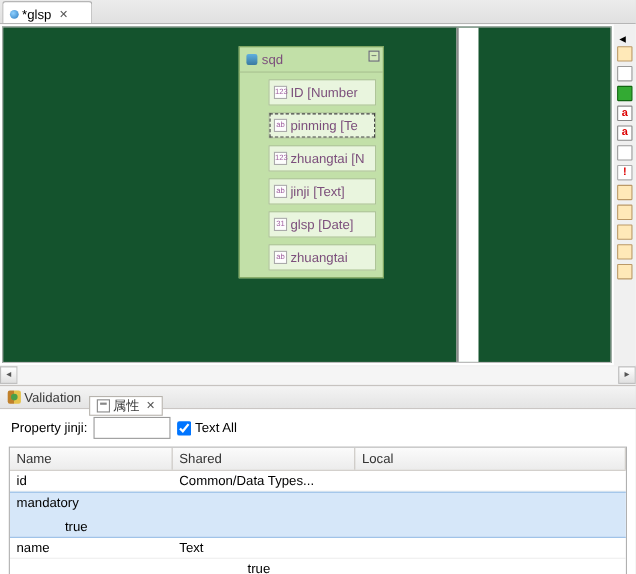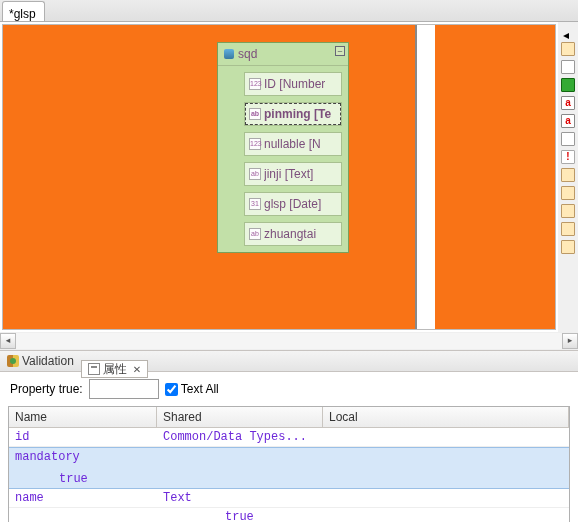--- a/index.html
+++ b/index.html
@@ -1,41 +1,41 @@
 <!DOCTYPE html>
 <html><head>
 <meta charset="utf-8">
 <style>
 * { box-sizing: border-box; margin: 0; padding: 0; font-family: "Tahoma", sans-serif; font-size: 12px; }
 html, body { width: 578px; height: 522px; overflow: hidden; background: #ececec; }
 
 
 .top-tabs { height: 22px; background: linear-gradient(#ececec, #e0e0e0); border-bottom: 1px solid #b0b0b0; display: flex; align-items: flex-end; padding-left: 2px; }
-.top-tab { height: 20px; background: #fff; border: 1px solid #b0b0b0; border-bottom: none; padding: 2px 8px 0 6px; display: flex; align-items: center; gap: 3px; border-radius: 3px 3px 0 0; flex-direction: column; }
+.top-tab { height: 20px; background: #fff; border: 1px solid #b0b0b0; border-bottom: none; padding: 2px 21px 0 6px; display: flex; align-items: center; gap: 3px; border-radius: 3px 3px 0 0; }
 .top-tab .icon-dot { width: 8px; height: 8px; border-radius: 50%; background: radial-gradient(circle at 3px 3px, #8fd0ff, #2c7bc0); }
 .top-tab .close { color: #555; margin-left: 4px; font-size: 10px; }
 
 
 .diagram-area { position: relative; height: 310px; background: #fff; display: flex; }
-.canvas-holder { flex: 1; background: #f97316; position: relative; overflow: hidden; border: 1px solid #bbb; margin: 2px; }
+.canvas-holder { flex: 1; background: #14532d; position: relative; overflow: hidden; border: 1px solid #bbb; margin: 2px; }
 .right-pad { width: 20px; background: #f0f0f0; display: flex; flex-direction: column; gap: 4px; padding-top: 6px; align-items: center; }
 .right-icon { width: 14px; height: 14px; border: 1px solid #bb9966; background: #ffe9b8; border-radius: 1px; }
 .right-icon.a { background:#fff;border-color:#888; color:#d00;font-weight:bold;font-size:10px;line-height:12px;text-align:center; }
 .right-icon.exclaim{background:#fff;border-color:#aaa;color:#d00;font-weight:bold;font-size:10px;line-height:12px;text-align:center;}
 .right-icon.greenbox{background:#3a3;border-color:#161;}
 .right-icon.cursor{background:#fff;border-color:#999;position:relative;}
 
 
 .entity { position: absolute; left: 214px; top: 17px; width: 132px; background: #c2e0a8; border: 1px solid #7aa05a; }
 .entity-header { display:flex; align-items: center; gap:4px; padding: 4px 6px; color: #7c4f7c; border-bottom: 1px solid #a8c090; position: relative;}
 .entity-header .db-icon { width:10px; height:10px; background: linear-gradient(#5fb0e0,#3a7aa0); border-radius:2px;}
 .entity-header .minimize { position:absolute; right:3px; top:3px; width:10px;height:10px;border:1px solid #667; background:#d3e8ba; font-size:8px;line-height:7px;text-align:center;color:#334;}
 .entity-body { padding: 6px; display:flex; flex-direction:column; gap:6px; }
 .entity-row { height: 24px; background: #e9f5de; border: 1px solid #a8c090; display:flex; align-items:center; padding: 0 4px; color:#7c4f7c; gap:3px; overflow:hidden; white-space:nowrap;margin-left:20px;}
-.entity-row.selected { outline: 1px dashed #444; outline-offset: -2px; font-weight: bold;}
+.entity-row.selected { outline: 1px dashed #444; outline-offset: -2px;}
 .row-icon { width:12px; height:12px; border:1px solid #aaa; background:#fdfdfd; display:inline-block; font-size:7px; line-height:10px; text-align:center; color:#a060a0;}
 .entity-row .txt { overflow:hidden; }
 
 
 .inner-right { position:absolute; right:120px; top:0; bottom:0; width:20px; border-left:2px solid #888; background: #fff;}
 
 
 .hscroll-region { height: 18px; background:#efefef; display:flex; align-items:center;}
 .hscroll-region .arrow { width:16px;height:16px;border:1px solid #bbb;background:linear-gradient(#fff,#e0e0e0);text-align:center;line-height:13px;color:#555;font-size:9px;}
 .hscroll-region .track { flex:1; height:16px; background:#f5f5f5; }
@@ -57,21 +57,21 @@
 .props-toolbar label { font-size:12px; }
 .props-toolbar input[type=text] { width: 70px; height:20px; border:1px solid #9a9a9a;}
 .props-toolbar .chk { display:flex; align-items:center; gap:3px;}
 .props-toolbar input[type=checkbox]{width:13px;height:13px;}
 
 .props-table { border:1px solid #b0b0b0; margin: 0 8px; height: 140px; overflow:hidden;}
 .pt-head { display:flex; background:linear-gradient(#fbfbfb,#ececec); border-bottom:1px solid #c9c5c0;}
 .pt-head .cell{ padding:3px 6px; border-right:1px solid #c9c5c0; color:#333;}
 .col-name{width:148px;} .col-shared{width:166px;} .col-local{flex:1;}
 .pt-row { display:flex; border-bottom:1px solid #eee;}
-.pt-row .cell{ padding:2px 6px; border-right:1px solid transparent; color:#6d28d9; overflow:hidden; white-space:nowrap;font-family:Liberation Mono, monospace;}
+.pt-row .cell{ padding:2px 6px; border-right:1px solid transparent; color:#000000; overflow:hidden; white-space:nowrap;}
 .pt-row.selected{ background:#d6e7f9; border-top:1px solid #9abfe6; border-bottom:1px solid #9abfe6;flex-direction:column;}
 .pt-row .cell.col-name { width:148px;} .pt-row .cell.col-shared{width:166px;} .pt-row .cell.col-local{flex:1;margin-left:44px;}
 </style>
 </head>
 <body>
 
 <div class="top-tabs">
   <div class="top-tab">
     <span class="icon-dot"></span>
     <span>*glsp</span>
@@ -91,21 +91,21 @@
           <div class="entity-row">
             <span class="row-icon">123</span>
             <span class="txt">ID [Number</span>
           </div>
           <div class="entity-row selected">
             <span class="row-icon">ab</span>
             <span class="txt">pinming [Te</span>
           </div>
           <div class="entity-row">
             <span class="row-icon">123</span>
-            <span class="txt">nullable [N</span>
+            <span class="txt">zhuangtai [N</span>
           </div>
           <div class="entity-row">
             <span class="row-icon">ab</span>
             <span class="txt">jinji [Text]</span>
           </div>
           <div class="entity-row">
             <span class="row-icon">31</span>
             <span class="txt">glsp [Date]</span>
           </div>
           <div class="entity-row">
@@ -146,21 +146,21 @@
   </div>
   <div class="bottom-tab active">
     <span class="vicon props"></span>
     <span>属性</span>
     <span class="close">✕</span>
   </div>
 </div>
 
 <div class="props-panel">
   <div class="props-toolbar">
-    <label>Property true:</label>
+    <label>Property jinji:</label>
     <input type="text" value="" style="">
     <div class="chk">
       <input type="checkbox" id="showall" checked="" style="">
       <label for="showall">Text All</label>
     </div>
   </div>
   <div class="props-table">
     <div class="pt-head">
       <div class="cell col-name">Name</div>
       <div class="cell col-shared">Shared</div>

